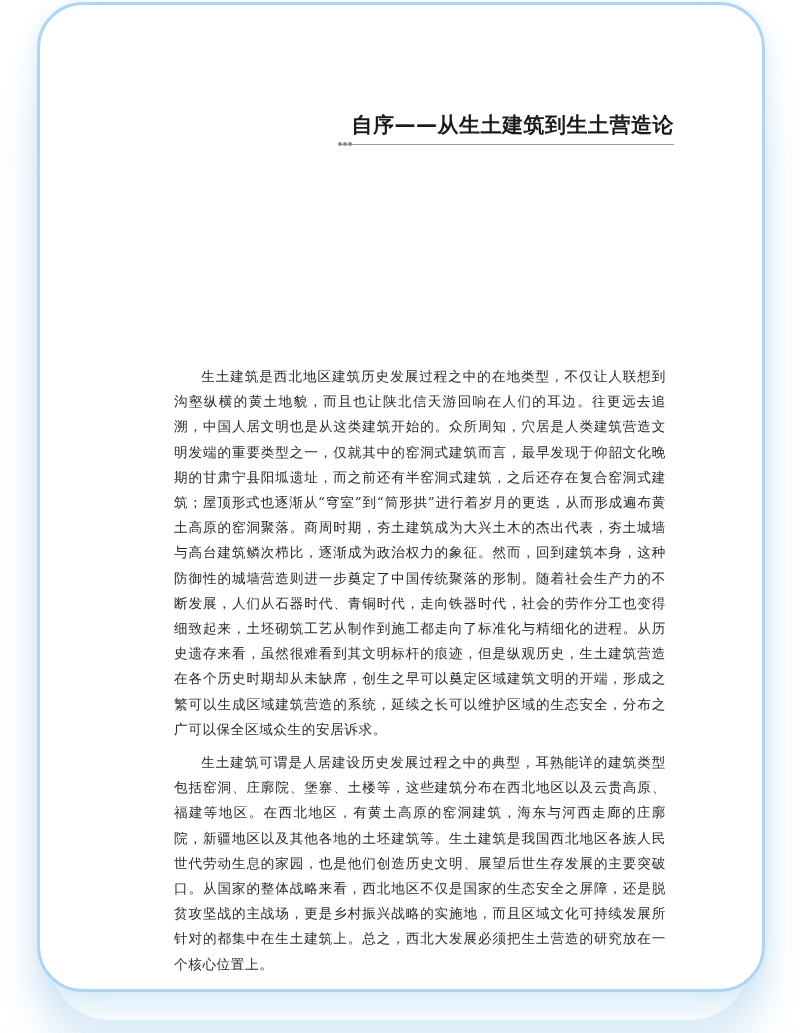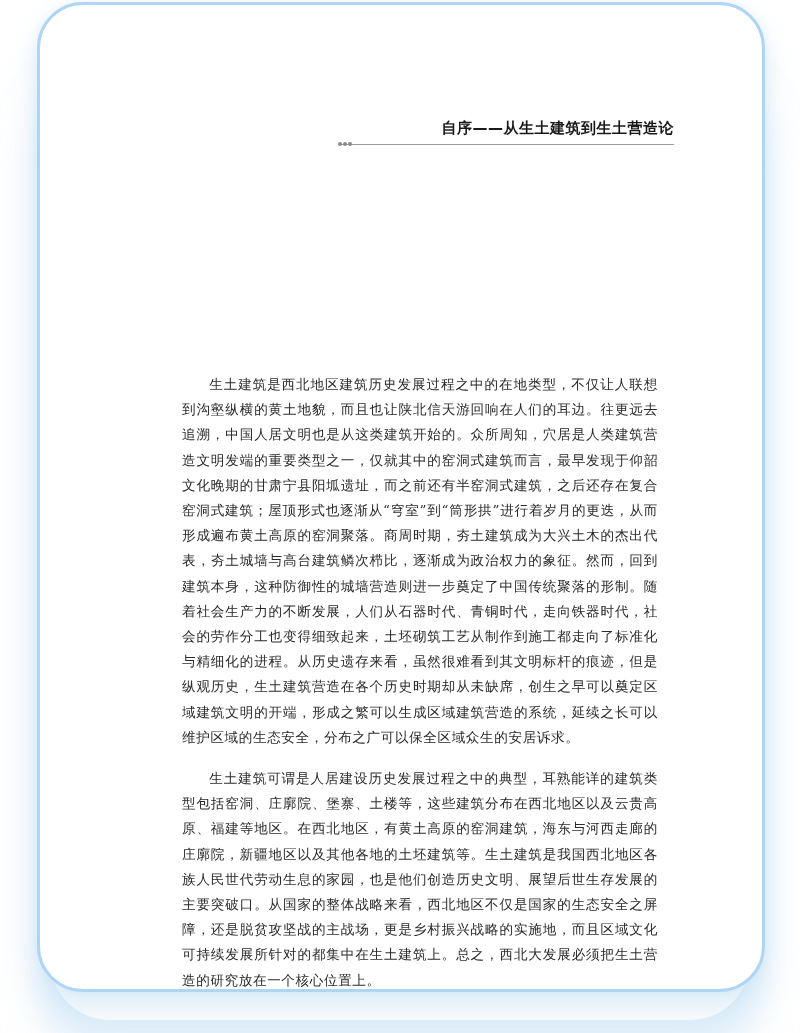--- a/index.html
+++ b/index.html
@@ -31,24 +31,24 @@
       width: 722px;
       height: 984px;
       border: 3px solid #aed6f4;
       border-radius: 46px;
       background: #ffffff;
       box-shadow: 0 18px 30px rgba(180, 215, 240, 0.45), 0 0 12px rgba(200, 225, 245, 0.35);
     }
     .title {
       position: absolute;
       right: 126px;
-      top: 119px;
+      top: 111px;
       font-family: "DejaVu Sans", "Liberation Sans", sans-serif;
       font-weight: bold;
-      font-size: 15px;
+      font-size: 21px;
       letter-spacing: 0.5px;
       color: #1a1a1a;
       white-space: nowrap;
     }
     .title-rule {
       position: absolute;
       left: 340px;
       top: 144px;
       width: 334px;
       height: 1px;
@@ -72,21 +72,21 @@
       left: 166px;
       top: 356px;
       width: 508px;
       color: #2a2a2a;
       font-size: 13.6px;
       line-height: 25.2px;
       text-align: justify;
       letter-spacing: 0.6px;
     }
     .body-text p {
-      margin: 16px;
+      margin: 8px;
       text-indent: 2em;
     }
   </style>
 </head>
 <body>
 
 <div class="frame-shadow"></div>
 
 <div class="frame">
 </div>

